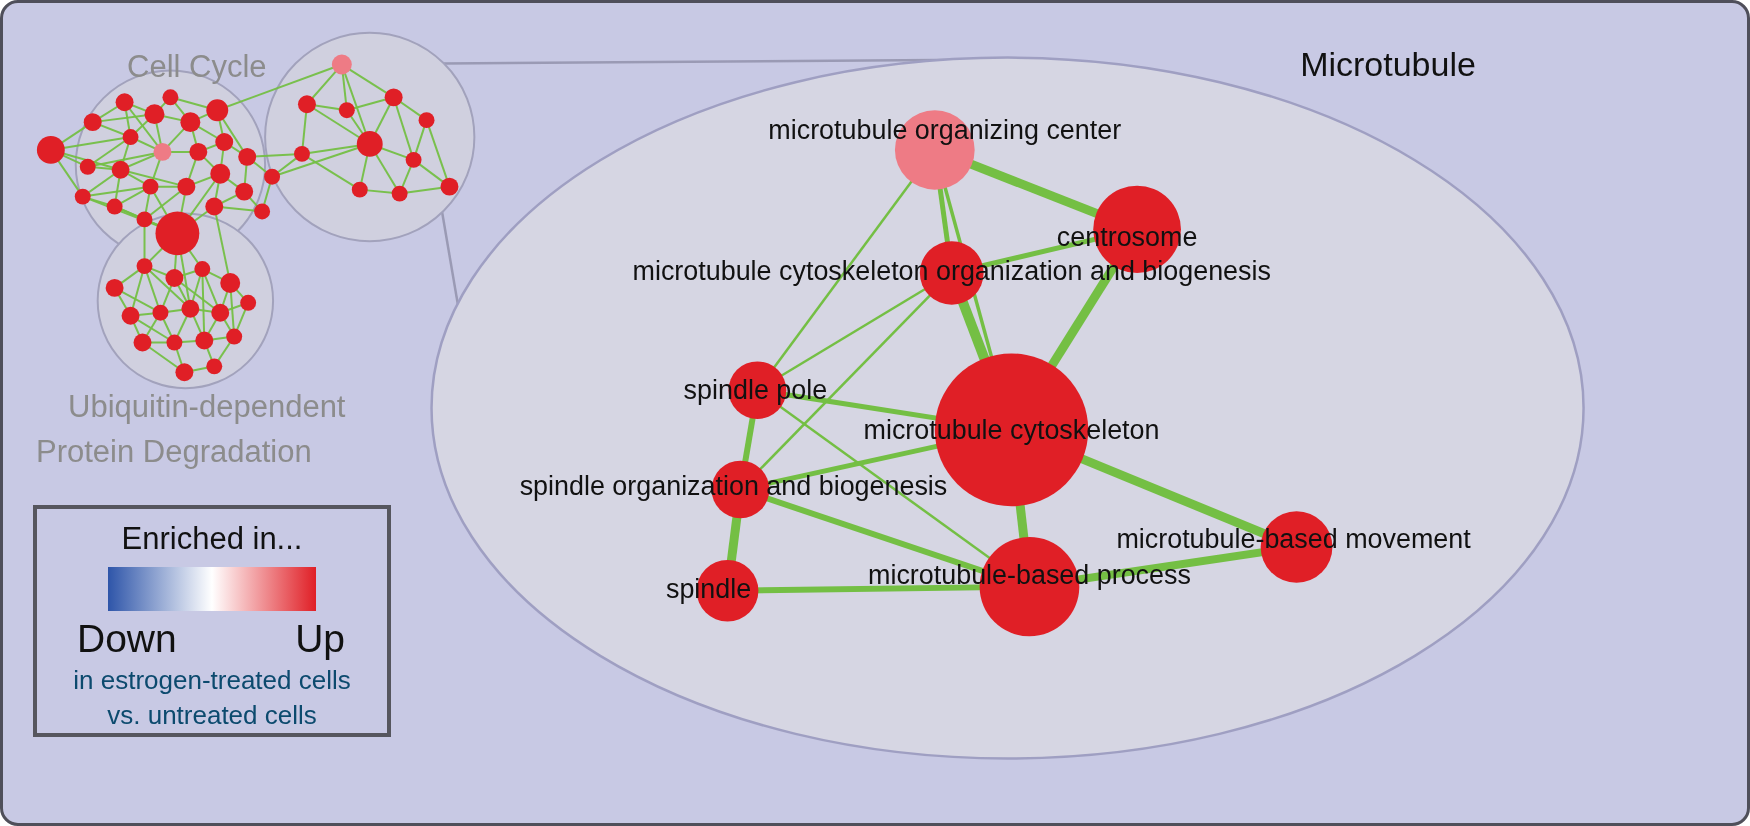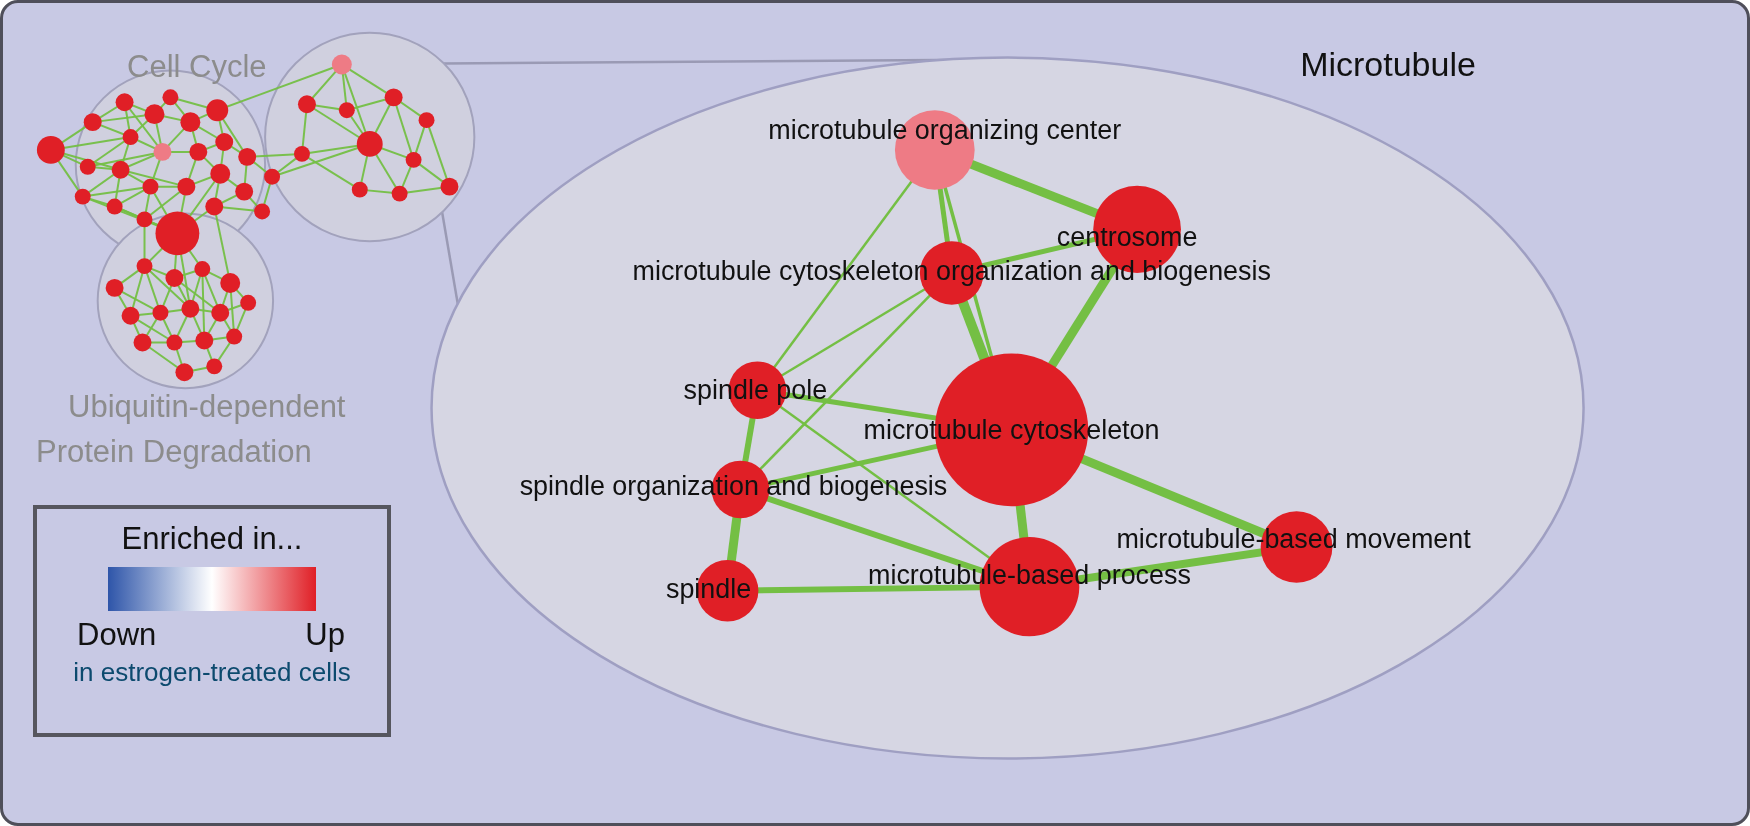--- a/index.html
+++ b/index.html
@@ -10,21 +10,21 @@
   }
   #net-svg{position:absolute;left:0;top:0;width:100%;height:100%;}
   .glabel{position:absolute;font-size:31px;color:#8c8c8c;white-space:nowrap;}
   .dtitle{position:absolute;font-size:34px;color:#111;text-align:center;white-space:nowrap;}
   #legend{
     position:absolute;left:30px;top:480px;width:358px;height:232px;
     border:4px solid #56565e;box-sizing:border-box;margin-top:22px;
   }
   .legend-title{text-align:center;font-size:31px;color:#111;margin-top:12px;}
   .legend-bar{width:208px;height:44px;margin:10px auto 6px;}
-  .legend-row{display:flex;justify-content:space-between;padding:0 42px 0 40px;font-size:31px;color:#111;}
+  .legend-row{display:flex;justify-content:space-between;padding:0 42px 0 40px;font-size:39px;color:#111;}
   .legend-caption{text-align:center;font-size:26px;color:#0c4a6e;margin-top:4px;}
   #net-svg text{font-family:"Liberation Sans",sans-serif;font-size:27px;fill:#111;}
 </style>
 </head>
 <body>
 
 <div id="canvas" style="background: rgb(200, 201, 228); border-color: rgb(79, 79, 90);">
   <svg id="net-svg" viewBox="0 0 1750 826" preserveAspectRatio="none">
       <line x1="442" y1="61" x2="1008" y2="57" stroke="#9a9ab4" stroke-width="2.5"></line>
       <line x1="440" y1="207" x2="500" y2="560" stroke="#9a9ab4" stroke-width="2.5"></line>
@@ -265,14 +265,15 @@
   <div class="dtitle" style="left:1245px;top:42px;width:280px;">Microtubule</div>
 
   <div id="legend">
     <div class="legend-title">Enriched in...</div>
     <div class="legend-bar" style="background: linear-gradient(90deg, rgb(46, 85, 169), rgb(255, 255, 255) 50%, rgb(224, 31, 38));"></div>
     <div class="legend-row">
       <span>Down</span>
       <span>Up</span>
     </div>
     <div class="legend-caption">in estrogen-treated cells</div>
+    <div class="legend-caption">vs. untreated cells</div>
   </div>
 </div>
 
 </body></html>

